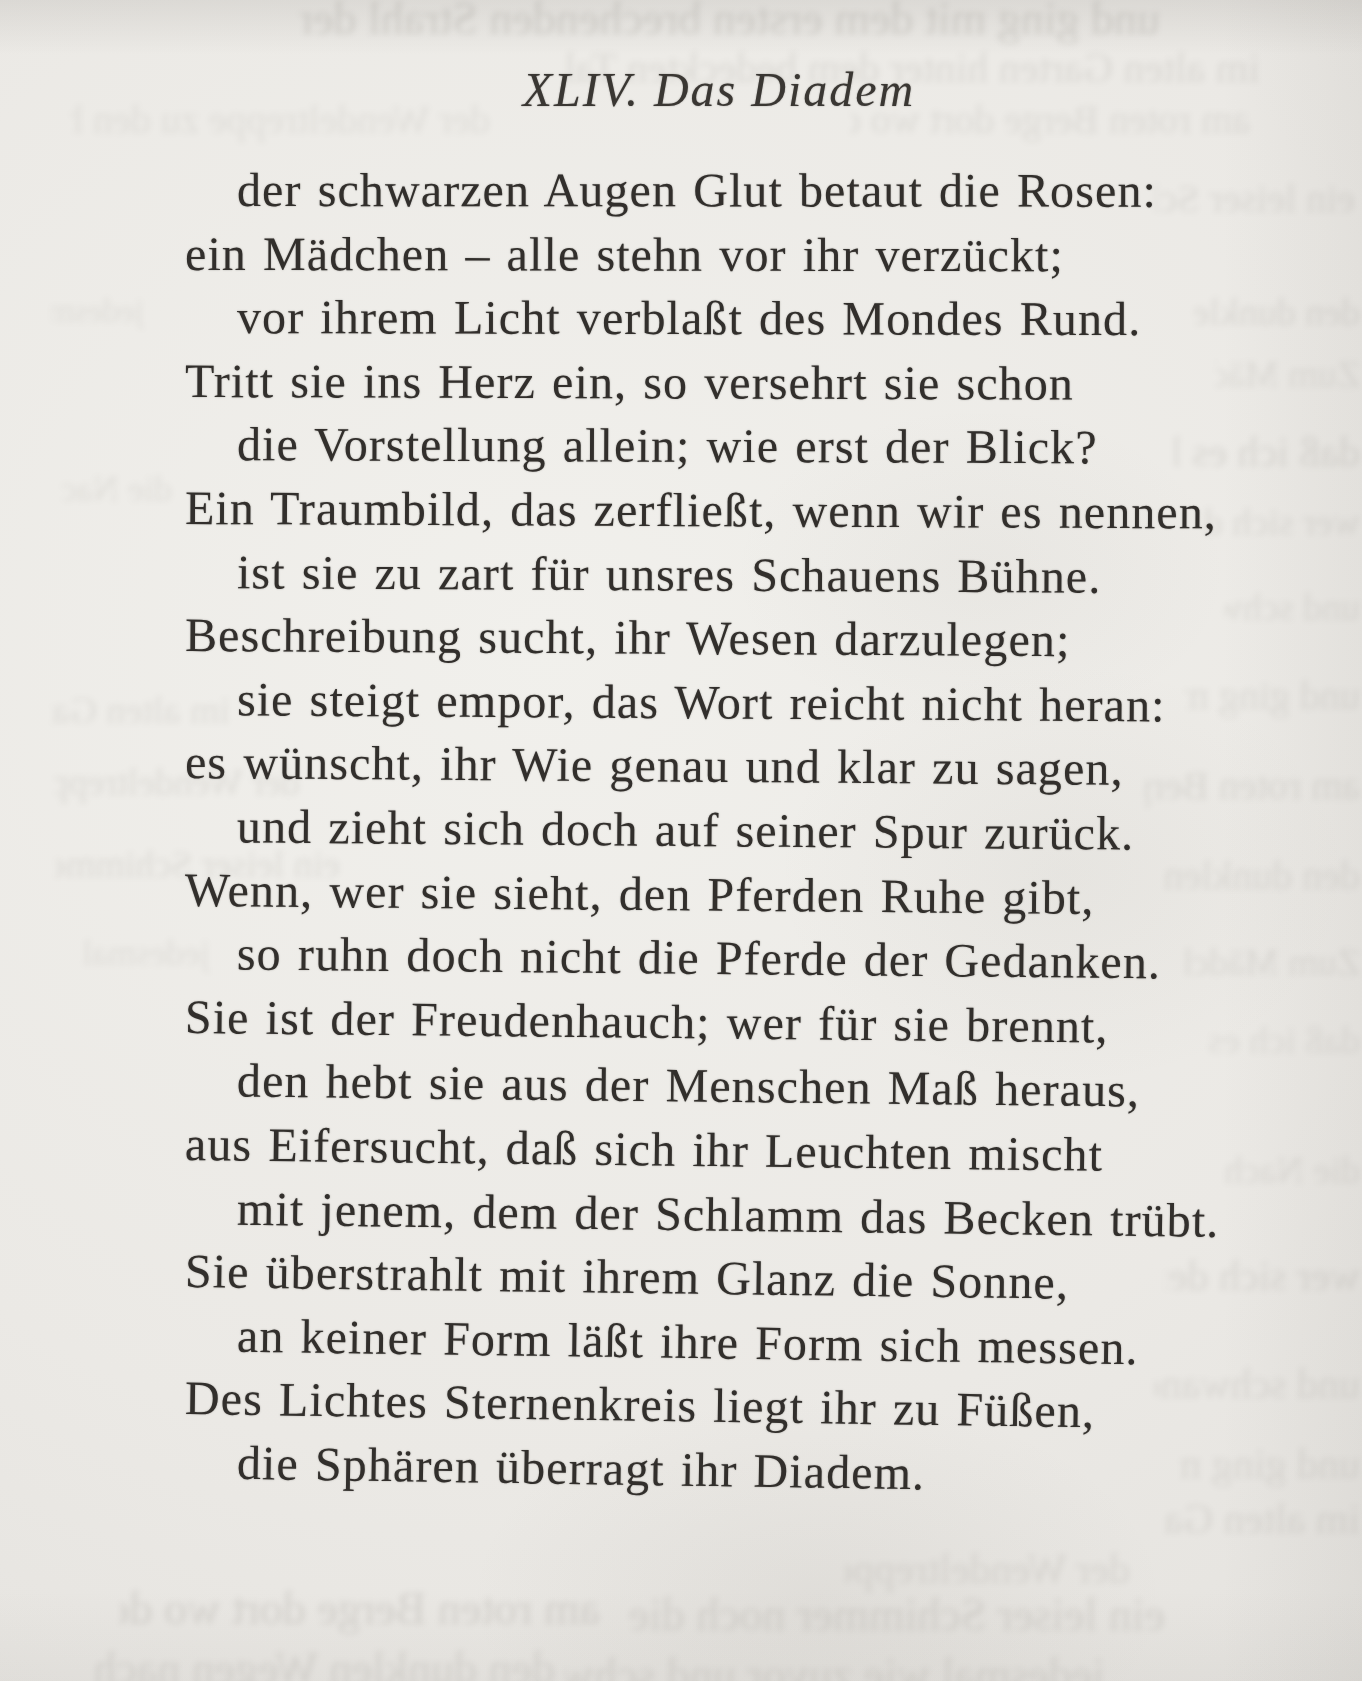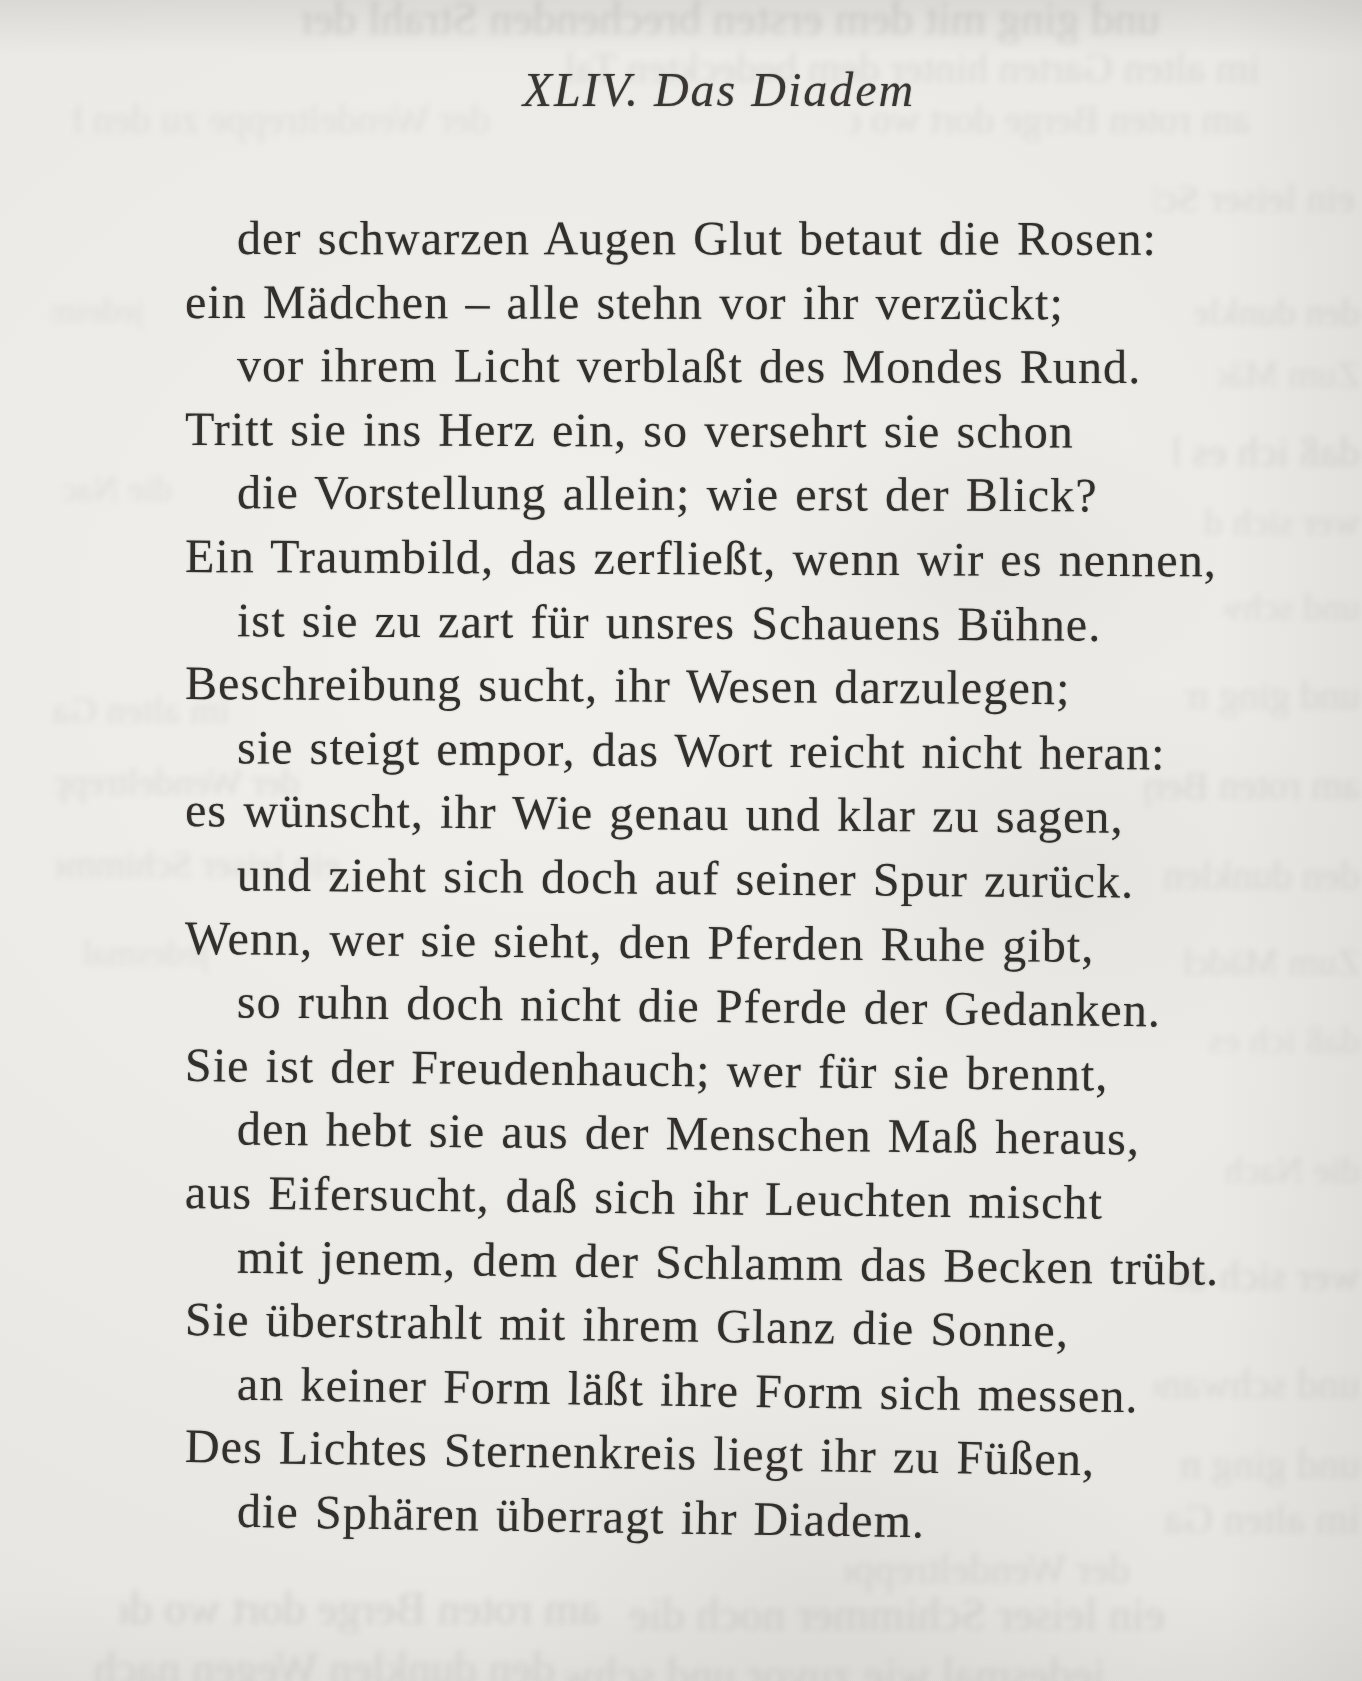--- a/index.html
+++ b/index.html
@@ -115,21 +115,21 @@
       <div class="ghost" style="left: 620px; top: 1588px; width: 545px; font-size: 46px; opacity: 0.15;">ein leiser Schimmer noch die Nacht verging dahin</div>
       <div class="ghost" style="left: 85px; top: 1642px; width: 470px; font-size: 46px; opacity: 0.15;">den dunklen Wegen nach wer sich dem Heran</div>
       <div class="ghost" style="left: 565px; top: 1648px; width: 540px; font-size: 46px; opacity: 0.14;">jedesmal wie zuvor und schwand dahin</div>
     </div>
 
   <div class="shade"></div>
 
   <div class="title">XLIV. Das Diadem</div>
 
   <div class="poem">
-      <div class="line indent" style="transform: rotate(0.042deg); margin-top: 48px;">der schwarzen Augen Glut betaut die Rosen:</div>
+      <div class="line indent" style="transform: rotate(0.042deg);">der schwarzen Augen Glut betaut die Rosen:</div>
       <div class="line" style="transform: rotate(0.084deg);">ein Mädchen – alle stehn vor ihr verzückt;</div>
       <div class="line indent" style="transform: rotate(0.126deg);">vor ihrem Licht verblaßt des Mondes Rund.</div>
       <div class="line" style="transform: rotate(0.168deg);">Tritt sie ins Herz ein, so versehrt sie schon</div>
       <div class="line indent" style="transform: rotate(0.21deg);">die Vorstellung allein; wie erst der Blick?</div>
       <div class="line" style="transform: rotate(0.252deg);">Ein Traumbild, das zerfließt, wenn wir es nennen,</div>
       <div class="line indent" style="transform: rotate(0.294deg);">ist sie zu zart für unsres Schauens Bühne.</div>
       <div class="line" style="transform: rotate(0.336deg);">Beschreibung sucht, ihr Wesen darzulegen;</div>
       <div class="line indent" style="transform: rotate(0.378deg);">sie steigt empor, das Wort reicht nicht heran:</div>
       <div class="line" style="transform: rotate(0.42deg);">es wünscht, ihr Wie genau und klar zu sagen,</div>
       <div class="line indent" style="transform: rotate(0.462deg);">und zieht sich doch auf seiner Spur zurück.</div>

